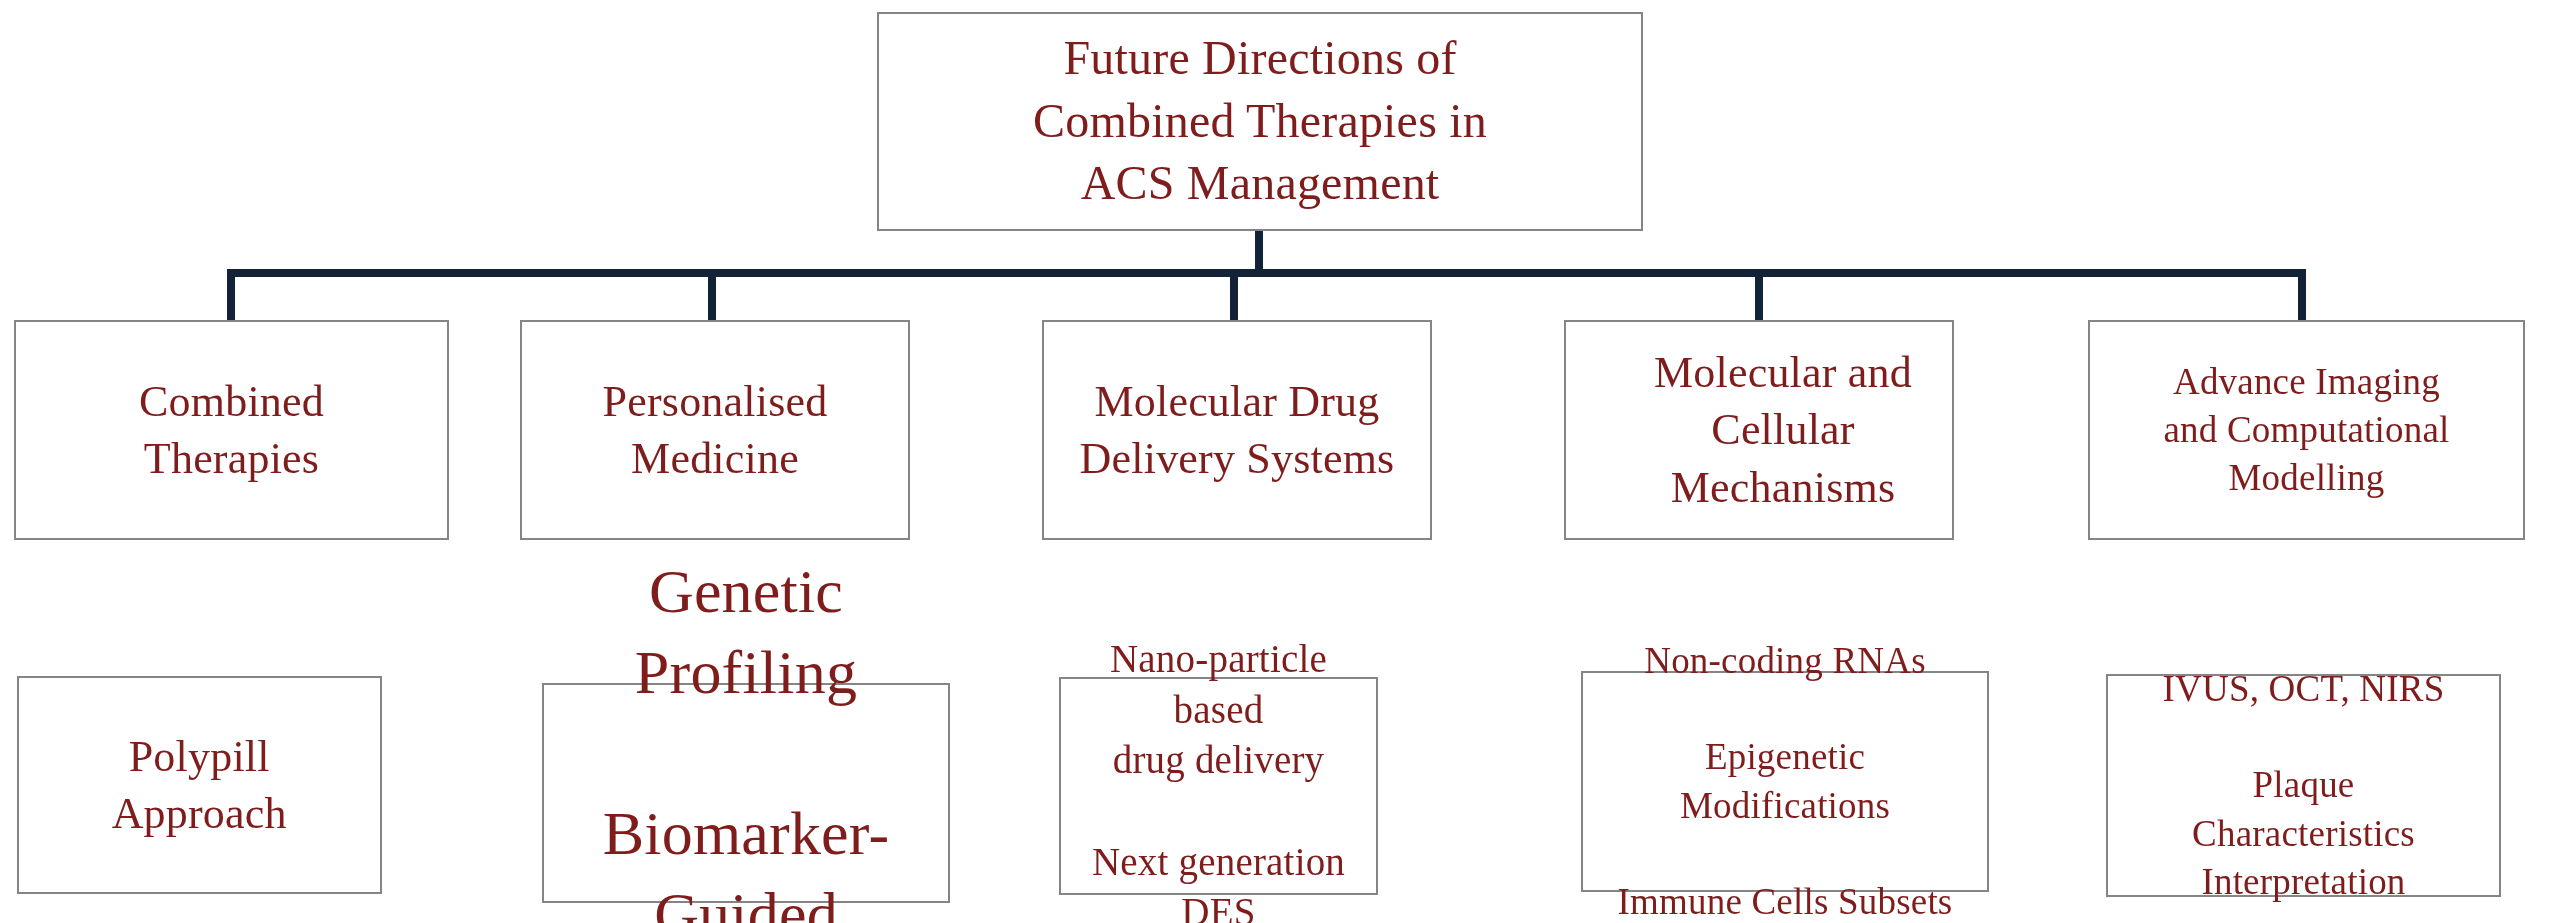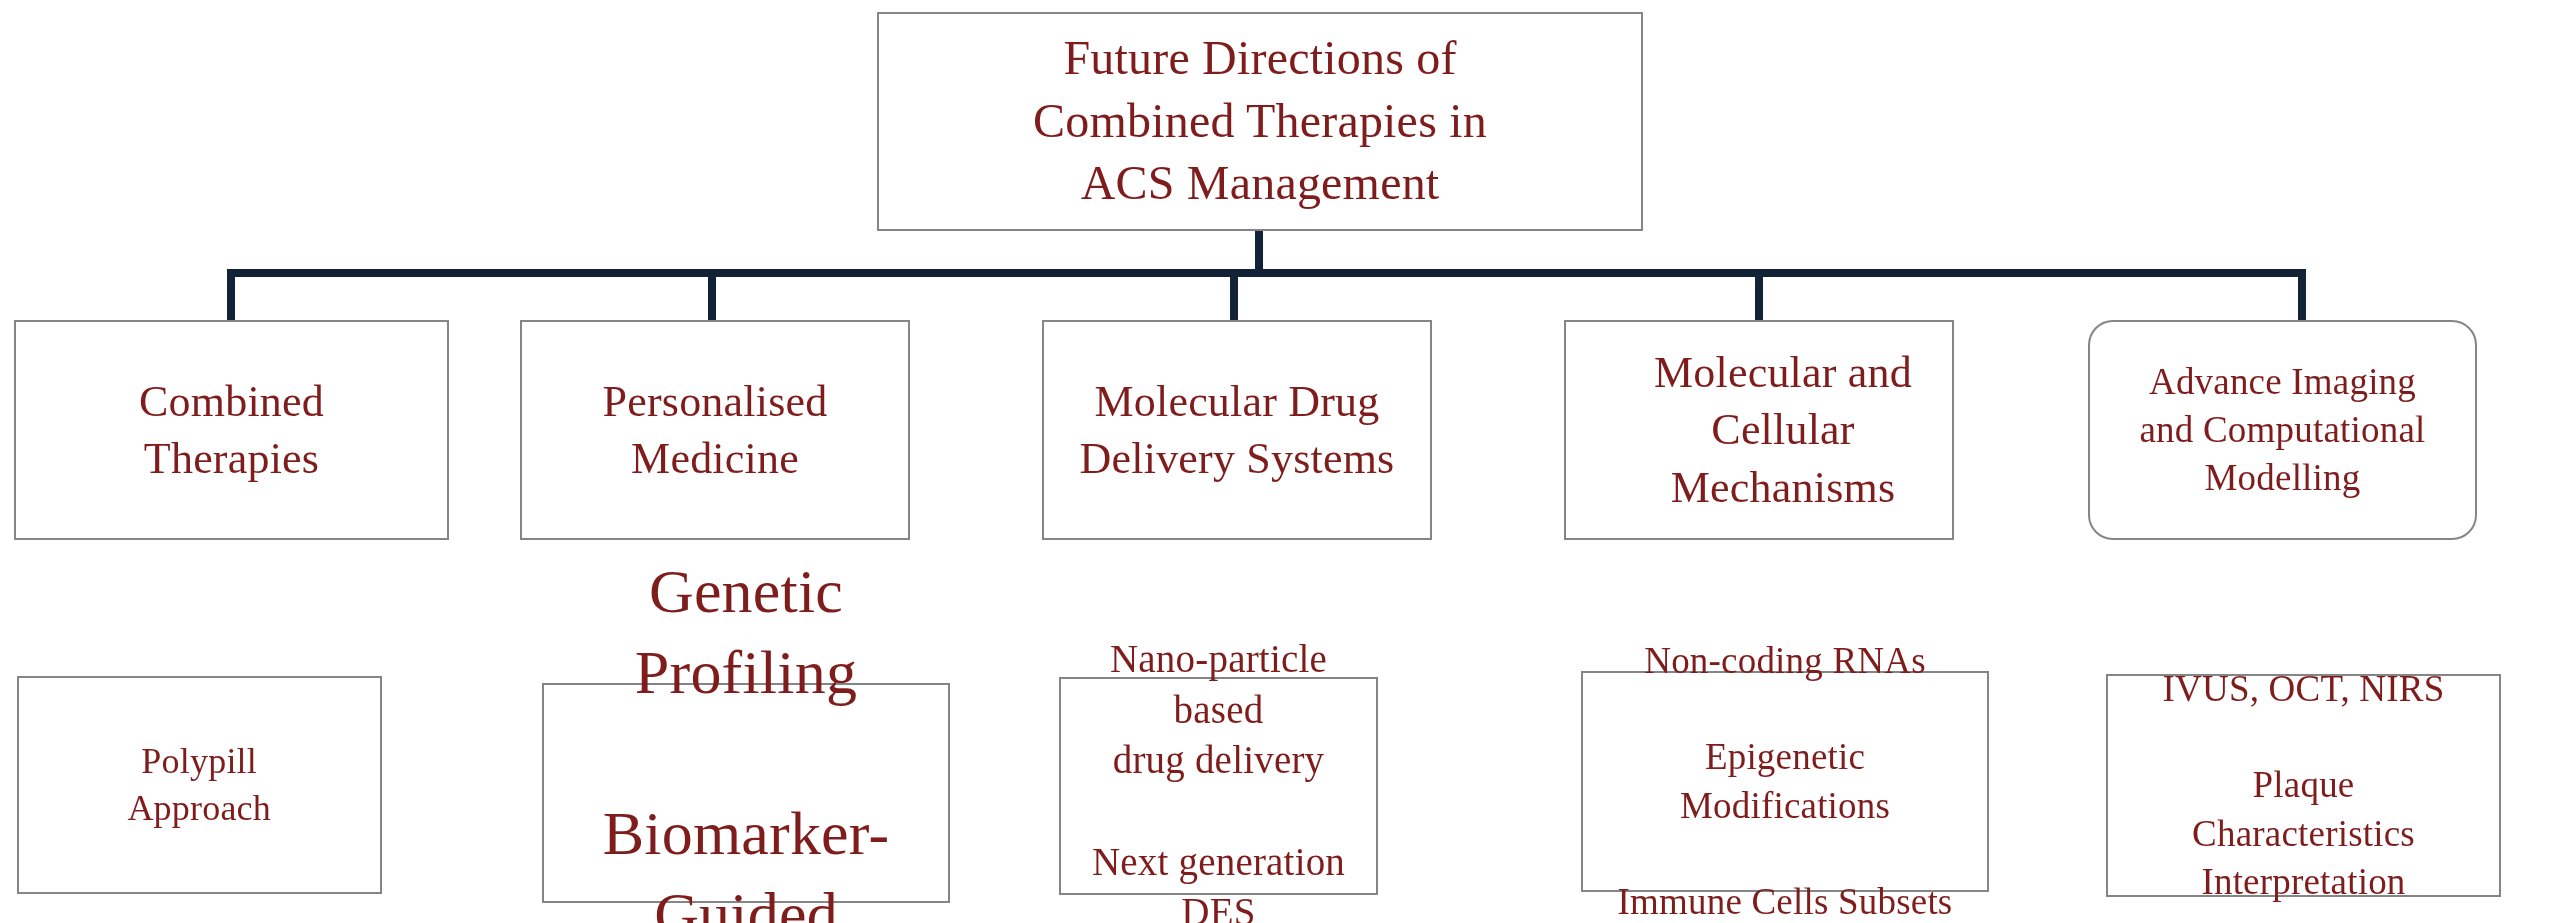--- a/index.html
+++ b/index.html
@@ -50,25 +50,25 @@
   
   .branch {
     top: 320px;
     height: 220px;
     font-size: 44px;
   }
   #branch-0 { left: 14px;   width: 435px; justify-content: center; }
   #branch-1 { left: 520px;  width: 390px; }
   #branch-2 { left: 1042px; width: 390px; }
   #branch-3 { left: 1564px; width: 390px; padding-left: 48px; }
-  #branch-4 { left: 2088px; width: 389px; font-size: 37px; border-radius: 25px; }
+  #branch-4 { left: 2088px; width: 437px; font-size: 37px; }
 
   
   .leaf {
-    font-size: 36px;
+    font-size: 44px;
     overflow: visible;
   }
   #leaf-0 { left: 16.7px;   top: 676px; width: 365px; height: 218px; }
   #leaf-1 { left: 542px;  top: 683px; width: 408px; height: 220px; font-size: 62px; }
   #leaf-2 { left: 1059px; top: 677px; width: 319px; height: 218px; font-size: 39px; }
   #leaf-3 { left: 1581px; top: 671px; width: 408px; height: 221px; font-size: 37px; }
   #leaf-4 { left: 2106px; top: 674px; width: 395px; height: 223px; font-size: 37px; }
 
   
   .leaf .txt {

